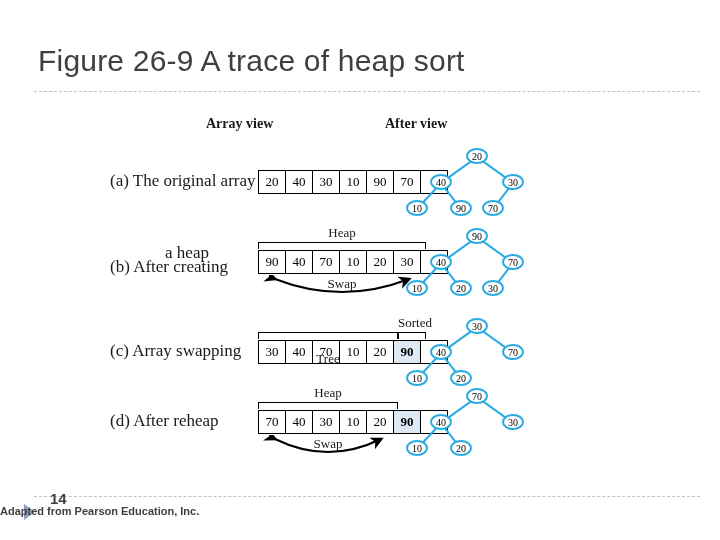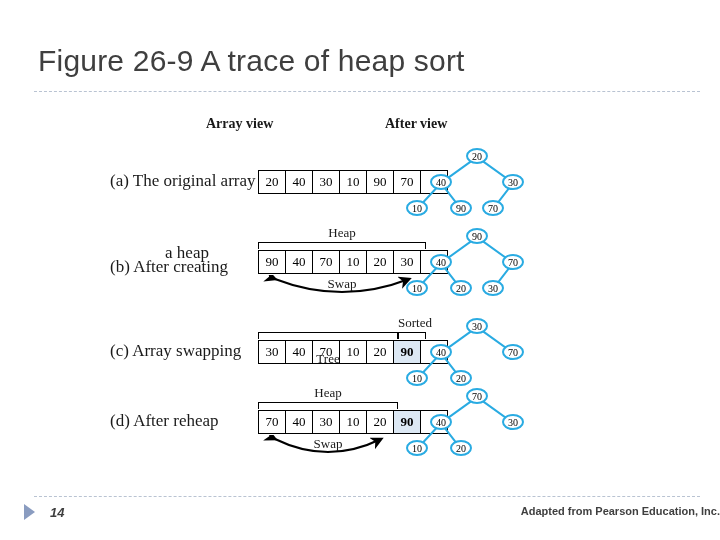--- a/index.html
+++ b/index.html
@@ -30,26 +30,26 @@
     border-top:1px dashed #b9c3d2;
   }
   .footer-tri{
     position:absolute;left:24px;top:504px;
     width:0;height:0;
     border-top:8px solid transparent;
     border-bottom:8px solid transparent;
     border-left:11px solid #8a9cc0;
   }
   .footer-page{
-    position:absolute;left:50px;top:505px;
-    font-size:13px;color:#3f3f3f;font-weight:600;font-style:italic;
+    position:absolute;left:50px;top:490px;
+    font-size:15px;color:#3f3f3f;font-weight:600;
   }
   .footer-credit{
     position:absolute;left:0;top:505px;width:720px;
-    text-align:right;font-size:11px;color:#3f3f3f;font-weight:600;
+    text-align:left;font-size:11px;color:#3f3f3f;font-weight:600;
   }
 
   
   .figure{position:absolute;left:110px;top:112px;width:520px;height:360px;}
 
   .col-head{
     position:absolute;
     font-family:"Liberation Serif", serif;
     font-size:14px;font-weight:700;color:#1a1a1a;
     white-space:nowrap;

